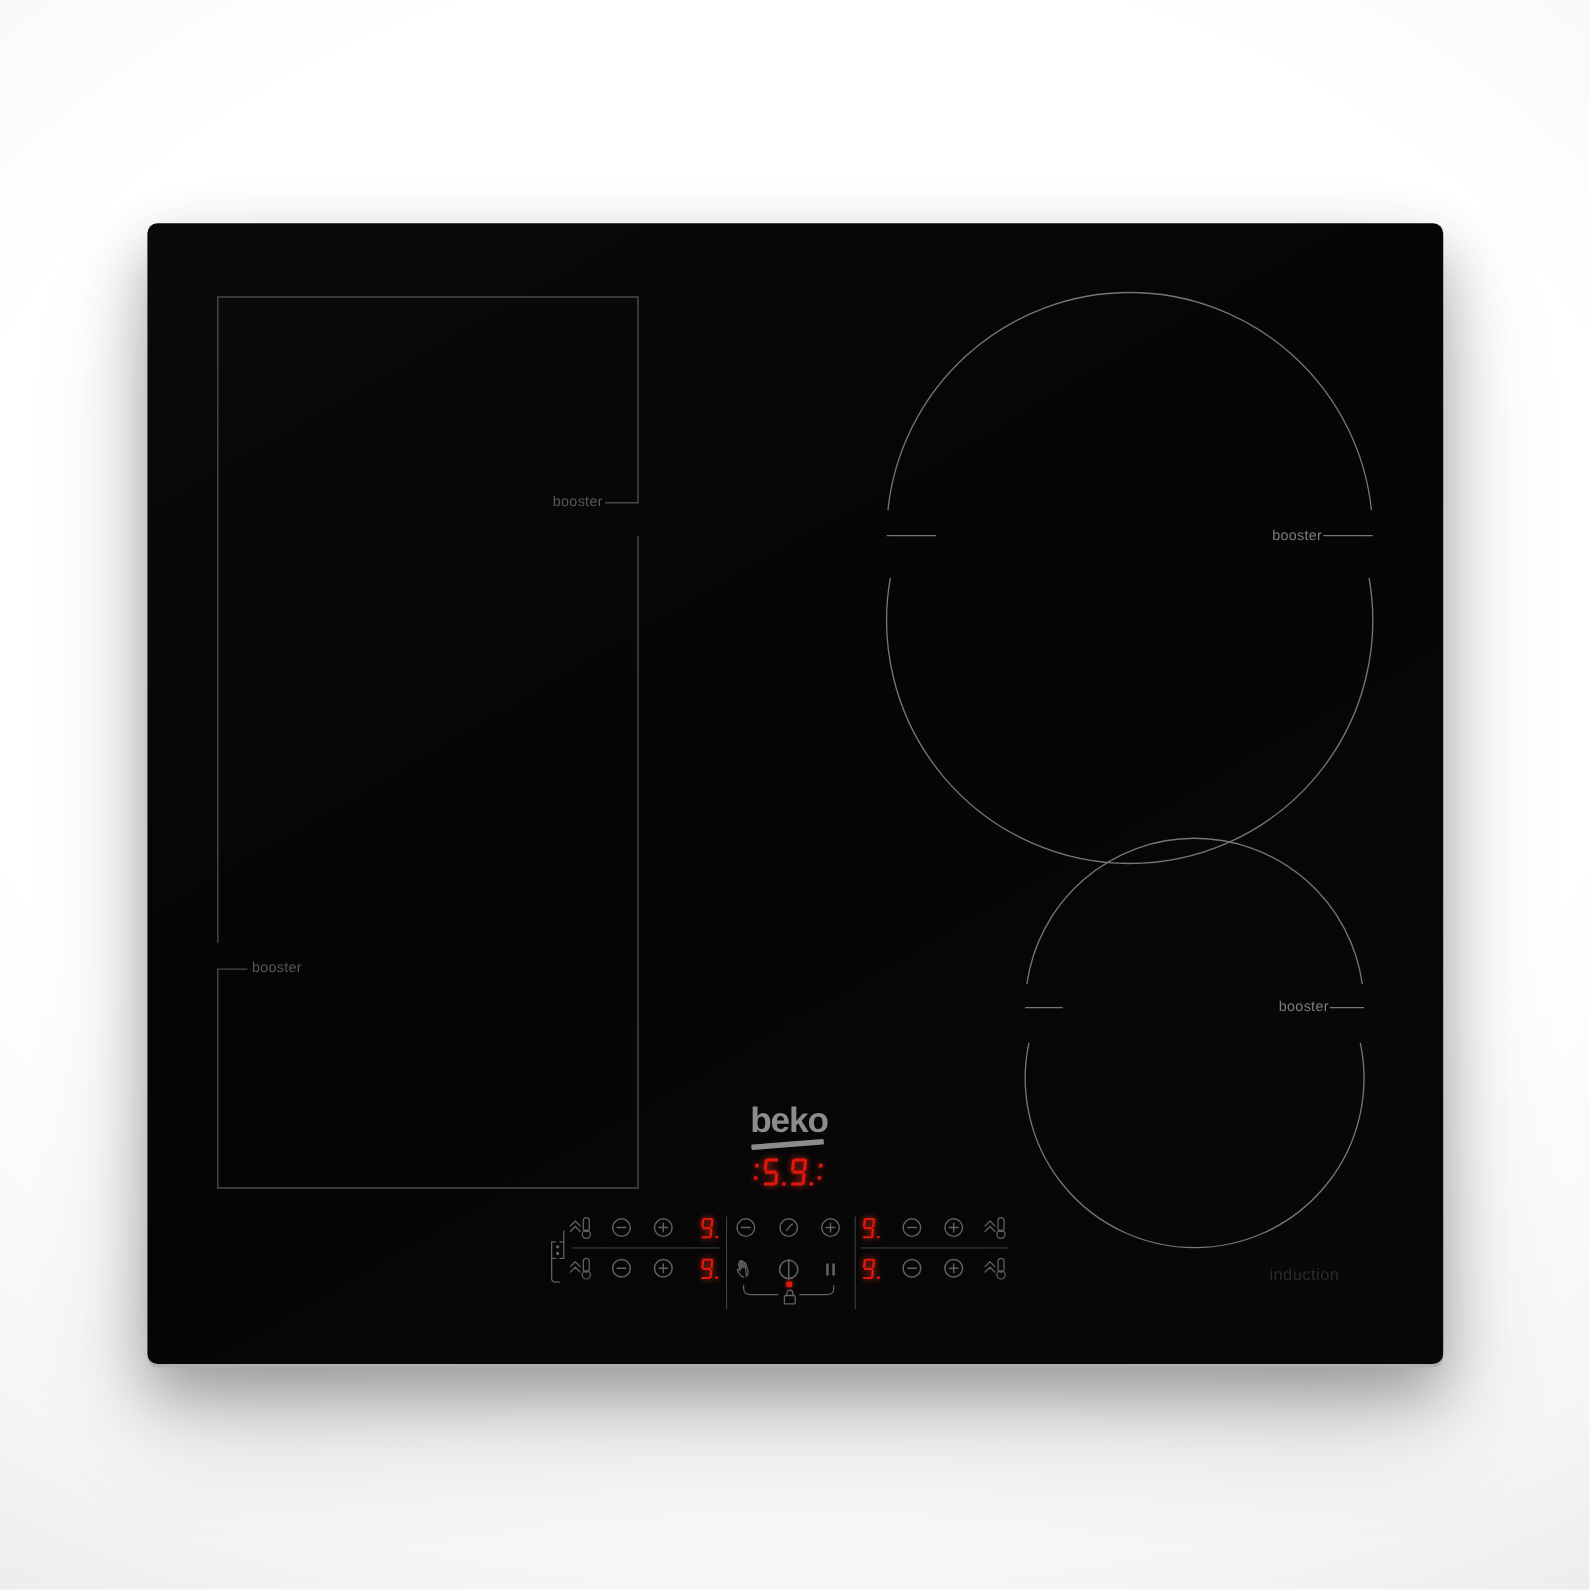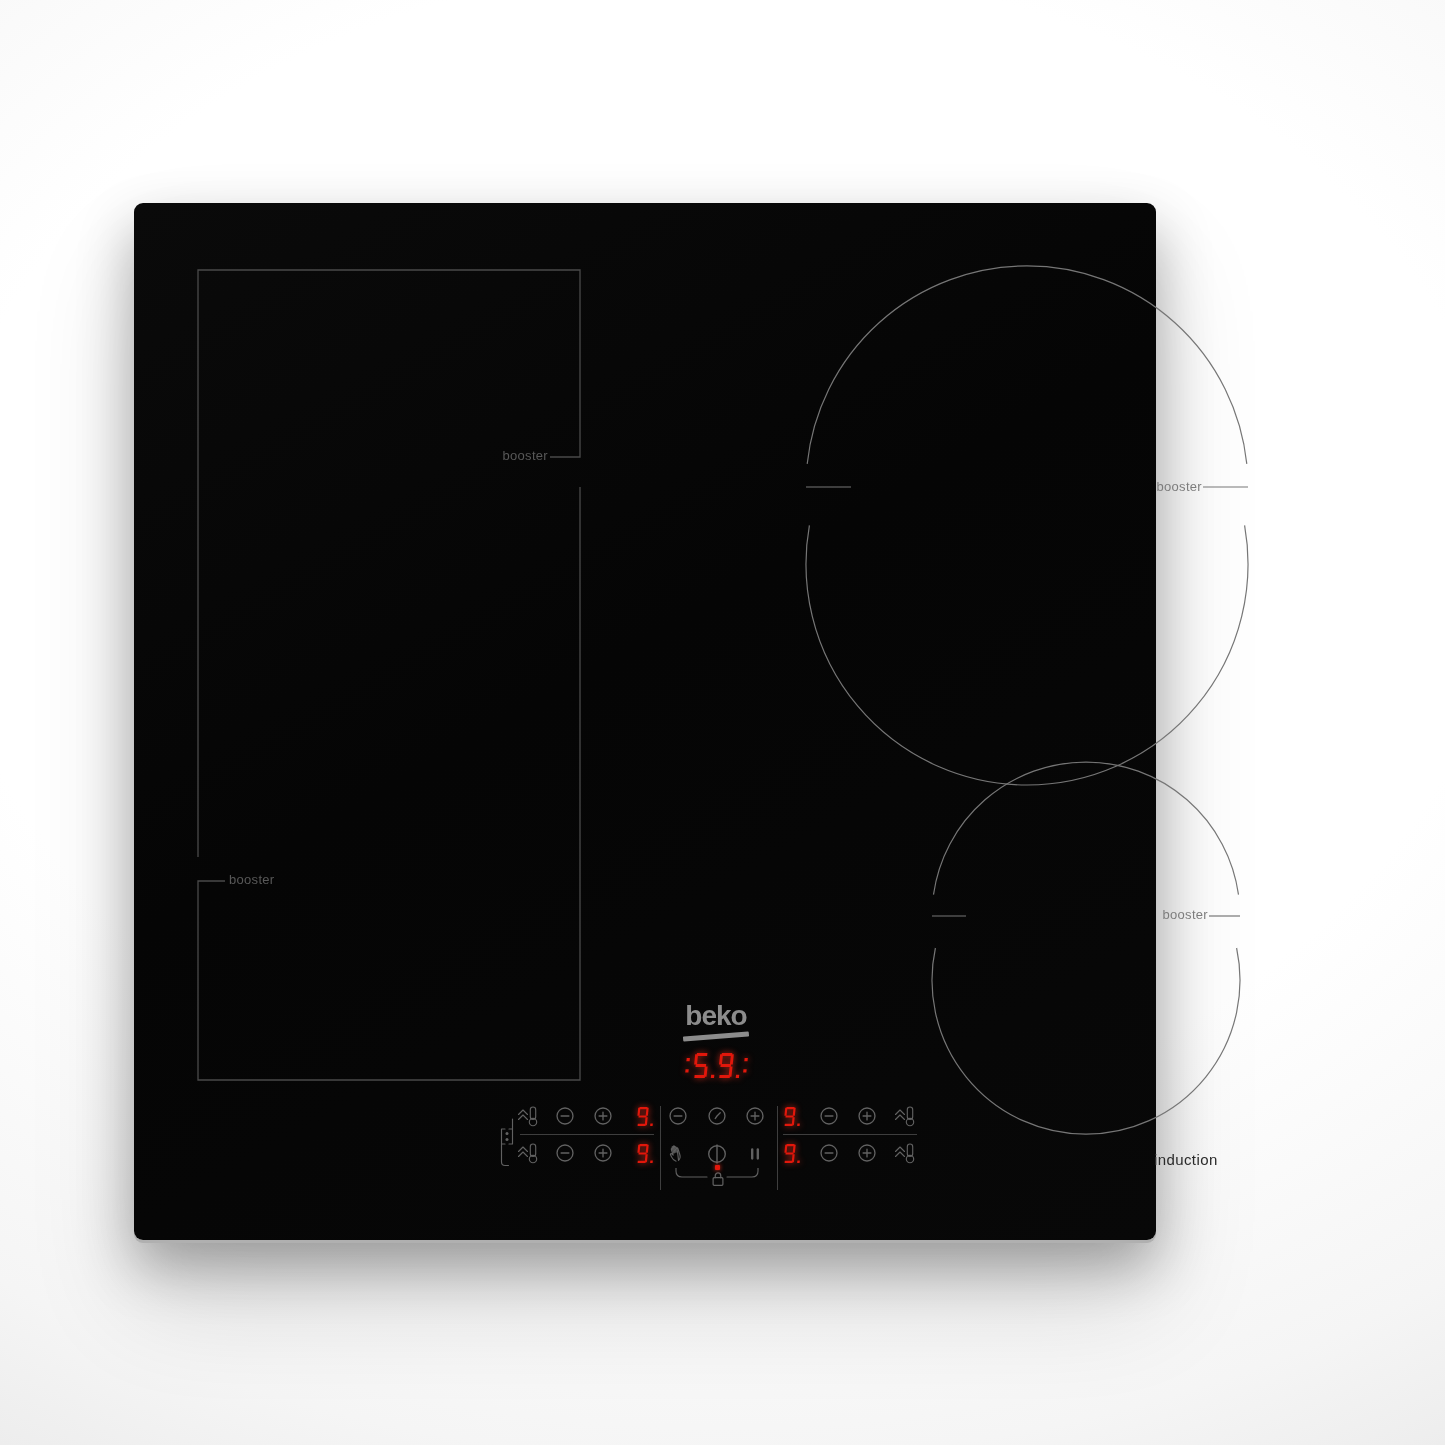--- a/index.html
+++ b/index.html
@@ -2,36 +2,36 @@
 <html><head>
 <meta charset="utf-8">
 <style>
   html,body{margin:0;padding:0;}
   body{
     width:1445px;height:1445px;position:relative;overflow:hidden;
     font-family:"Liberation Sans", sans-serif;
     background:radial-gradient(ellipse 120% 90% at 50% 38%, #ffffff 45%, #f5f5f5 70%, #dedede 100%);
   }
   .hob{
-    position:absolute;left:134px;top:203px;width:1022px;height:1037px;
+    position:absolute;left:134px;top:203px;width:1178px;height:1037px;
     background:linear-gradient(150deg,#0a0a0a 0%,#050505 45%,#080808 100%);
     border-radius:9px;
     box-shadow:0 3px 0 #b0b0b0, 0 26px 55px rgba(0,0,0,.30), 0 60px 110px rgba(0,0,0,.14);
   }
   .zones{position:absolute;left:0;top:0;}
   .booster{
     position:absolute;font-size:13px;letter-spacing:.3px;line-height:1;
     font-family:"Liberation Sans",sans-serif;
   }
   .booster.dim{color:#585858;}
   .booster.bright{color:#7d7d7d;}
   .ra{text-align:right;}
   .logo{position:absolute;left:548px;top:799px;width:68px;text-align:center;}
   .logo-text{
-    display:block;font-size:28px;font-weight:bold;letter-spacing:-1px;
+    display:block;font-size:32px;font-weight:bold;letter-spacing:-1px;
     color:#8c8c8c;line-height:1;
   }
   .logo-underline{
     display:block;width:66px;height:5px;margin:4px auto 0 auto;
     background:#8c8c8c;transform:rotate(-4.5deg);border-radius:1px;
   }
   .induction{position:absolute;left:1020px;top:948px;font-size:15px;color:#2a2a2a;letter-spacing:.4px;}
   .led{position:absolute;display:flex;align-items:center;}
   .led svg{height:100%;filter:drop-shadow(0 0 3px rgba(255,50,30,.8));}
   .led.zled{height:19px;}

